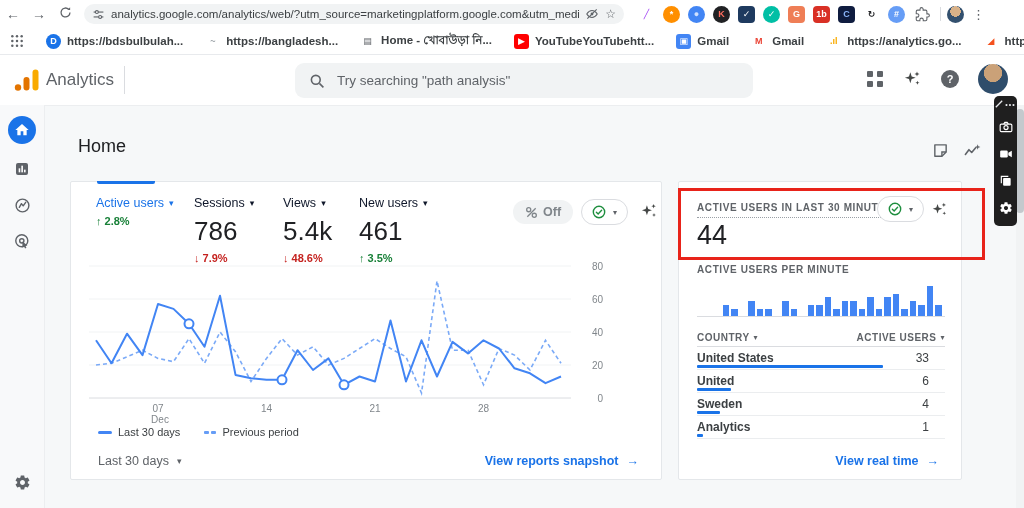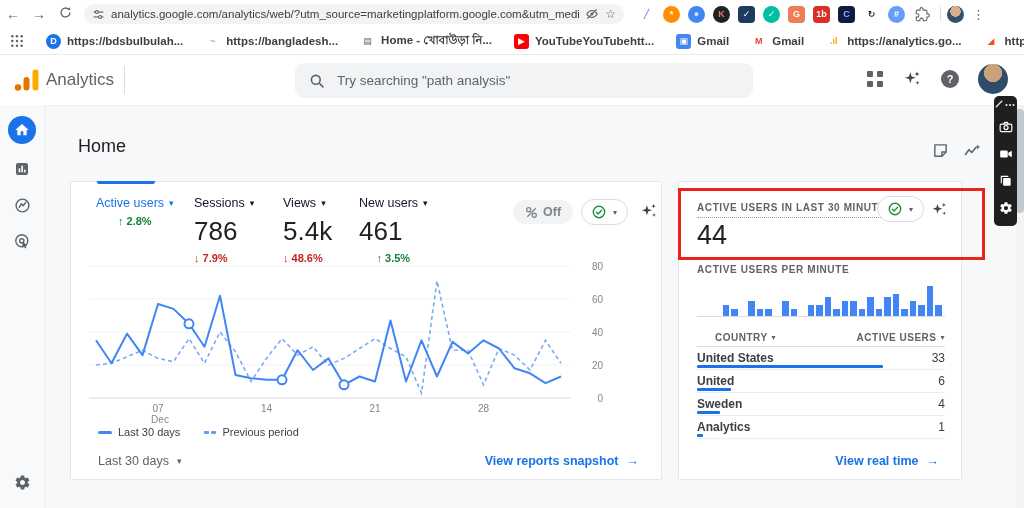--- a/index.html
+++ b/index.html
@@ -46,21 +46,21 @@
   .card{position:absolute;background:#fff;border:1px solid #e4e7ea;border-radius:2px;box-sizing:border-box;}
   #card-overview{left:70px;top:181px;width:592px;height:299px;}
   #card-realtime{left:678px;top:181px;width:284px;height:299px;}
   .tab-indicator{position:absolute;left:26px;top:-1px;width:58px;height:3px;background:#1a73e8;border-radius:0 0 2px 2px;}
   .metric{position:absolute;top:14px;}
   .m-label{font-size:12.5px;color:#0f172a;display:flex;gap:5px;align-items:center;cursor:pointer;}
   .metric.active .m-label{color:#1a73e8;}
   .m-label .caret{font-size:9px;}
   .m-value{font-size:26px;color:#202124;margin-top:6px;}
   .m-delta{font-size:11px;margin-top:5px;font-weight:bold;}
-  .m-delta.up{color:#188038;text-align:center;}
+  .m-delta.up{color:#188038;}
   .m-delta.down{color:#c5221f;}
   .pill-off{position:absolute;left:442px;top:18px;height:24px;border-radius:12px;background:#f1f3f4;color:#80868b;
             display:flex;align-items:center;gap:5px;padding:0 12px;font-size:12.5px;font-weight:bold;cursor:pointer;}
   .pill-check{position:absolute;height:26px;border:1px solid #dadce0;border-radius:14px;background:#fff;
               display:flex;align-items:center;gap:7px;padding:0 10px;cursor:pointer;box-sizing:border-box;}
   #card-overview .pill-check{left:510px;top:17px;}
   #card-realtime .pill-check{left:198px;top:14px;}
   .pill-check .caret{font-size:8px;color:#5f6368;}
   .sparkle-btn{position:absolute;width:24px;height:24px;display:flex;align-items:center;justify-content:center;cursor:pointer;}
   #card-overview .sparkle-btn{left:566px;top:17px;}
@@ -79,26 +79,26 @@
   
   .rt-title{position:absolute;left:18px;top:20px;font-size:10px;font-weight:bold;letter-spacing:.6px;color:#5f6368;
             border-bottom:1px dotted #9aa0a6;padding-bottom:4px;}
   .rt-value{position:absolute;left:18px;top:38px;font-size:27px;color:#202124;}
   .pm-title{position:absolute;left:18px;top:82px;font-size:10px;font-weight:bold;letter-spacing:.6px;color:#5f6368;}
   .pm-wrap{position:absolute;left:18px;top:100px;width:248px;height:34px;border-bottom:1px solid #dadce0;
            display:flex;align-items:flex-end;gap:2px;}
   .pm-bar{width:6.5px;background:#4285f4;}
   .tbl-head{position:absolute;left:18px;top:150px;width:248px;display:flex;justify-content:space-between;
             font-size:10px;font-weight:bold;letter-spacing:.5px;color:#5f6368;}
-  .tbl-head .th{display:flex;gap:4px;align-items:center;cursor:pointer;margin-left:18px;}
+  .tbl-head .th{display:flex;gap:4px;align-items:center;cursor:pointer;}
   .tbl-head .caret{font-size:8px;}
   .tbl-body{position:absolute;left:18px;top:164px;width:248px;border-top:1px solid #dadce0;}
   .c-row{position:relative;height:22px;border-bottom:1px solid #ebedef;}
   .c-name{position:absolute;left:0;top:4px;font-size:12px;font-weight:bold;color:#3c4043;}
-  .c-val{position:absolute;right:0;top:4px;font-size:12px;color:#3c4043;}
+  .c-val{position:absolute;right:16px;top:4px;font-size:12px;color:#3c4043;}
   .c-bar{position:absolute;left:0;bottom:1px;height:3px;background:#1a73e8;border-radius:1px;}
   
   .red-box{position:absolute;left:678px;top:188px;width:301px;height:66px;border:3px solid #e8231a;z-index:30;pointer-events:none;}
   .shot-bar{position:absolute;left:994px;top:96px;width:23px;height:130px;background:#1f1f1f;border-radius:5px;z-index:40;
             display:flex;flex-direction:column;align-items:center;padding-top:3px;box-sizing:border-box;}
   .shot-head{display:flex;align-items:center;gap:2px;height:10px;margin-bottom:4px;}
   .shot-head .dots{color:#e8eaed;font-size:7px;letter-spacing:1px;line-height:1;}
   .shot-ic{width:17px;height:17px;margin:5px 0;display:flex;align-items:center;justify-content:center;cursor:pointer;}
   .scrollbar{position:absolute;right:0;top:105px;width:8px;height:403px;background:#f1f3f4;z-index:20;}
   .scroll-thumb{position:absolute;left:0;top:4px;width:8px;height:104px;background:#c4c9cd;border-radius:4px;}

